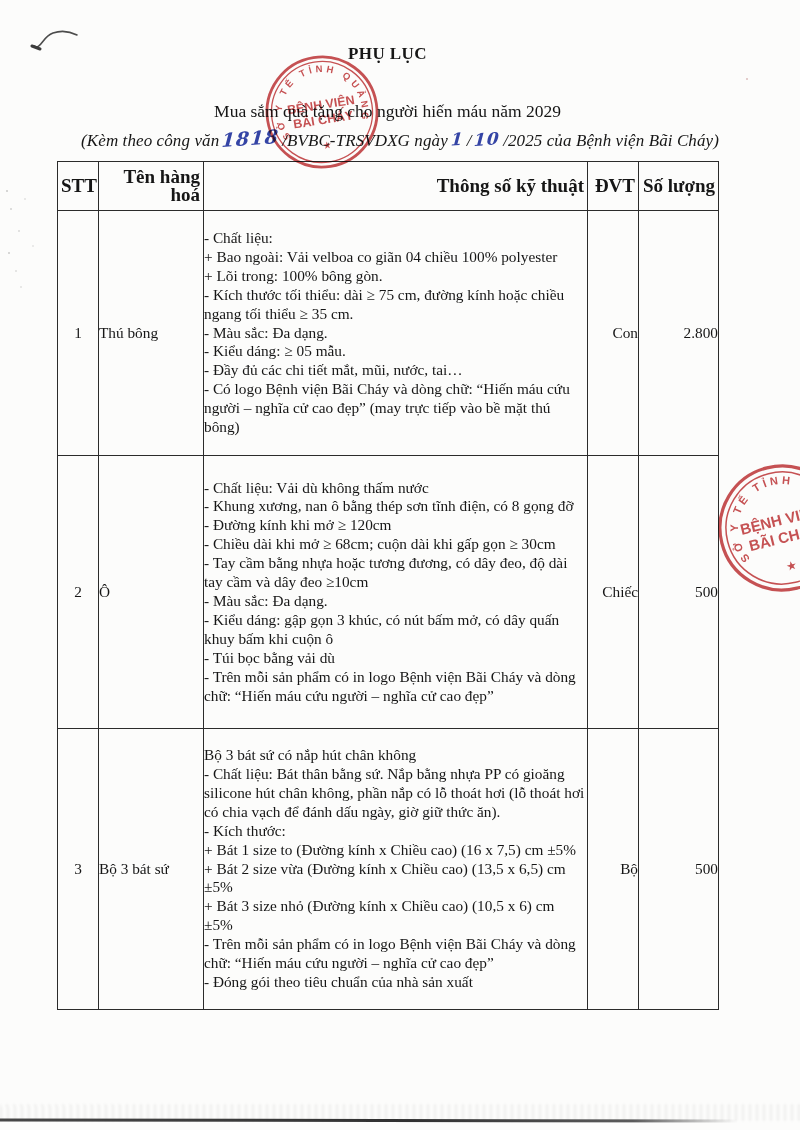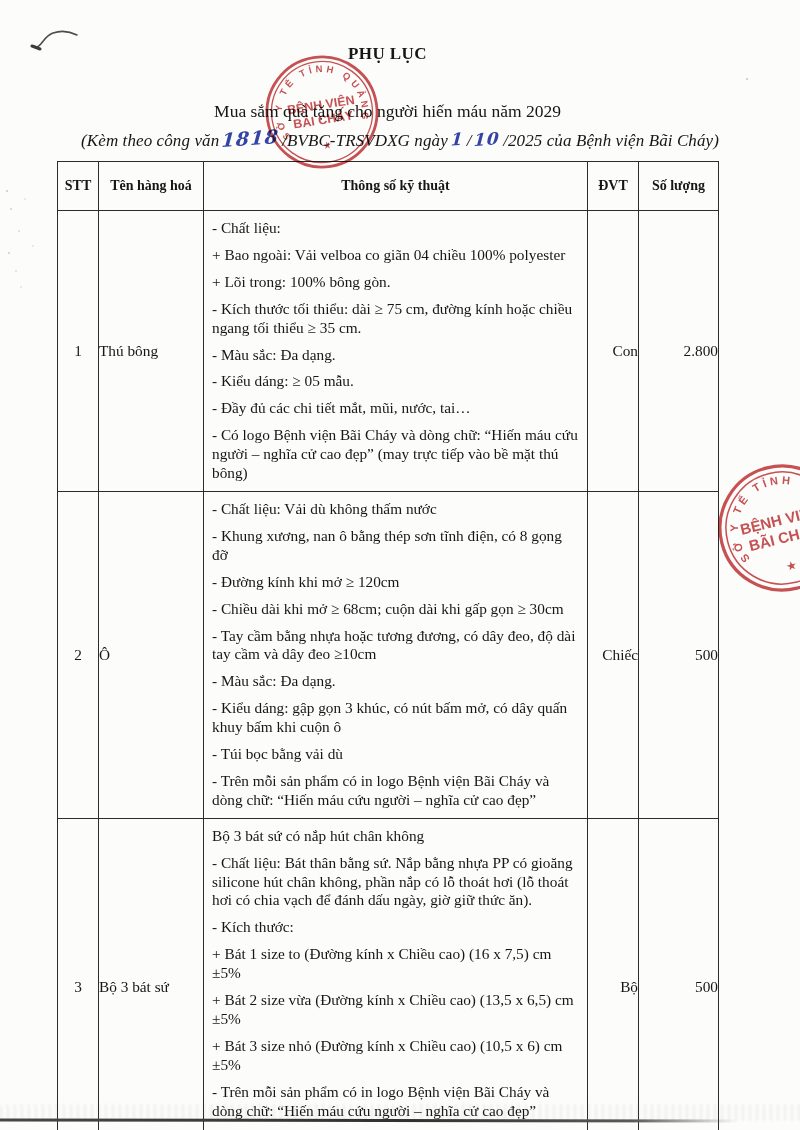--- a/index.html
+++ b/index.html
@@ -28,27 +28,27 @@
   table.doc{
     position:absolute; left:57px; top:161px; width:661px;
     border-collapse:collapse; table-layout:fixed;
     font-size:15.3px;
   }
   table.doc th, table.doc td{
     border:1.6px solid #2b2b2b; vertical-align:middle;
     font-weight:normal; padding:0;
   }
   table.doc thead th{
-    font-weight:bold; text-align:center; font-size:14px; line-height:18px;
+    font-weight:bold; text-align:right; font-size:19px; line-height:18px;
     height:44px; padding:2px 3px;
   }
   td.c-stt{text-align:center;}
   td.c-name{text-align:left; padding-left:7px; padding-right:4px;}
   td.c-spec{vertical-align:top; padding:9px 6px 4px 8px; line-height:18.9px;}
-  td.c-spec .ln{margin:8px;}
+  td.c-spec .ln{margin:0;}
   td.c-unit{text-align:right;}
   td.c-qty{text-align:right; padding-right:9px;margin-left:32px;}
   tr.r1{height:245px;} tr.r2{height:273px;} tr.r3{height:281px;}
   
   .stamp{position:absolute; mix-blend-mode:multiply; opacity:.88;}
   .stamp-top{left:252px; top:42px;}
   .stamp-right{left:697px; top:443px;}
   
   .pen-mark{position:absolute; left:28px; top:24px;}
   .smudge{

